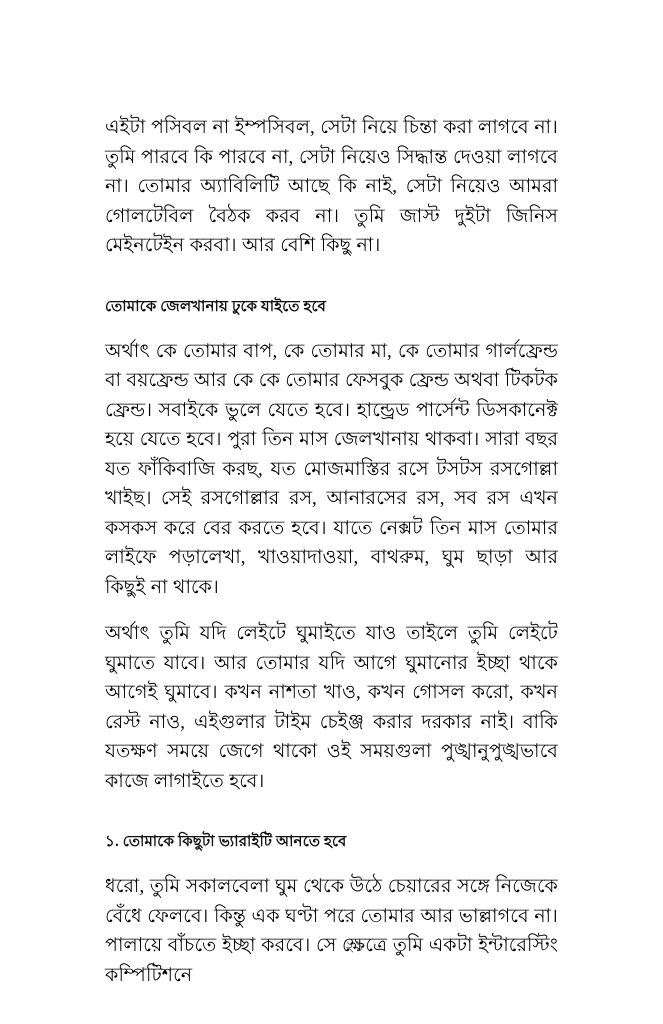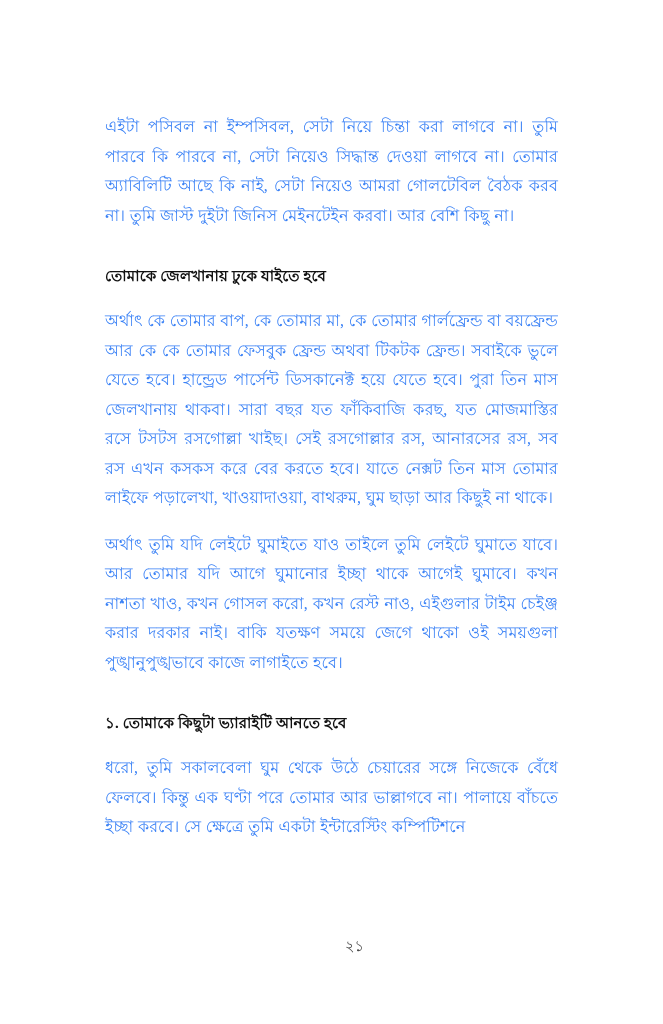--- a/index.html
+++ b/index.html
@@ -17,25 +17,25 @@
     color: #1a1a1a;
   }
   .text-column {
     position: absolute;
     left: 105px;
     top: 112px;
     width: 453px;
   }
   p.body-para {
     margin: 0 0 17px 0;
-    font-size: 16px;
+    font-size: 19px;
     line-height: 29.5px;
     text-align: justify;
     text-justify: inter-word;
-    color: #3b82f6;
+    color: #000000;
     font-weight: 400;
     letter-spacing: 0.1px;
     word-spacing: 0.5px;
   }
   p.body-para:last-child {
     margin-bottom: 0;
   }
   h2.section-heading {
     margin: 0 0 16px 0;
     padding-top: 15px;

